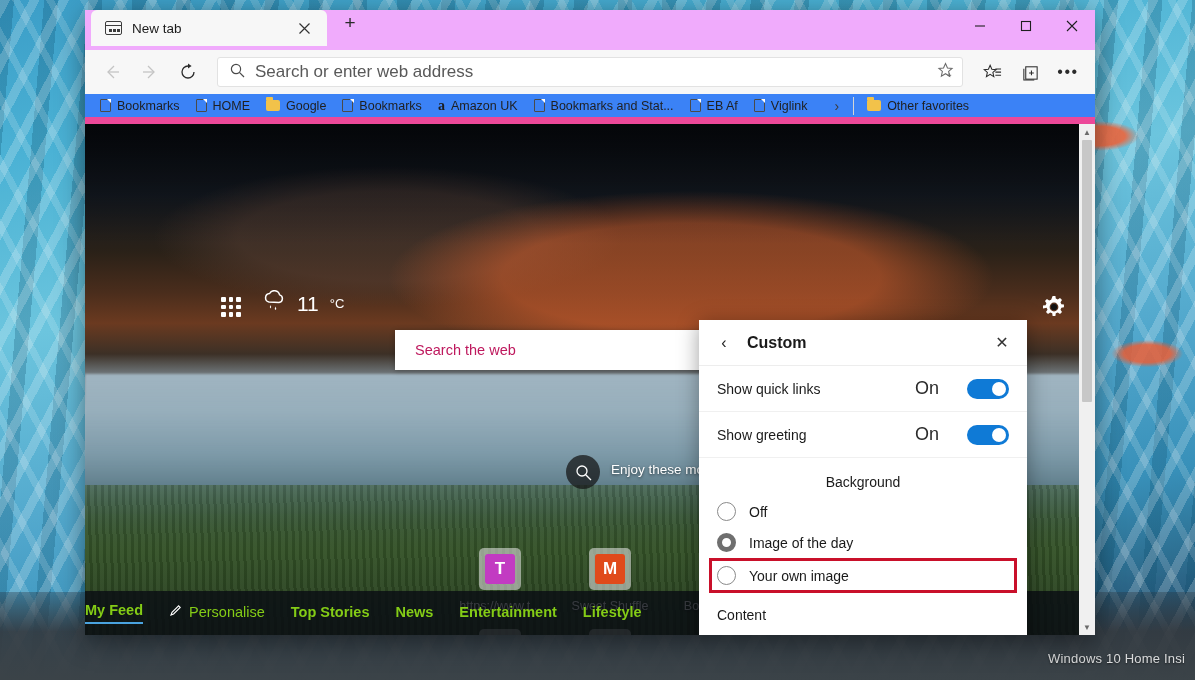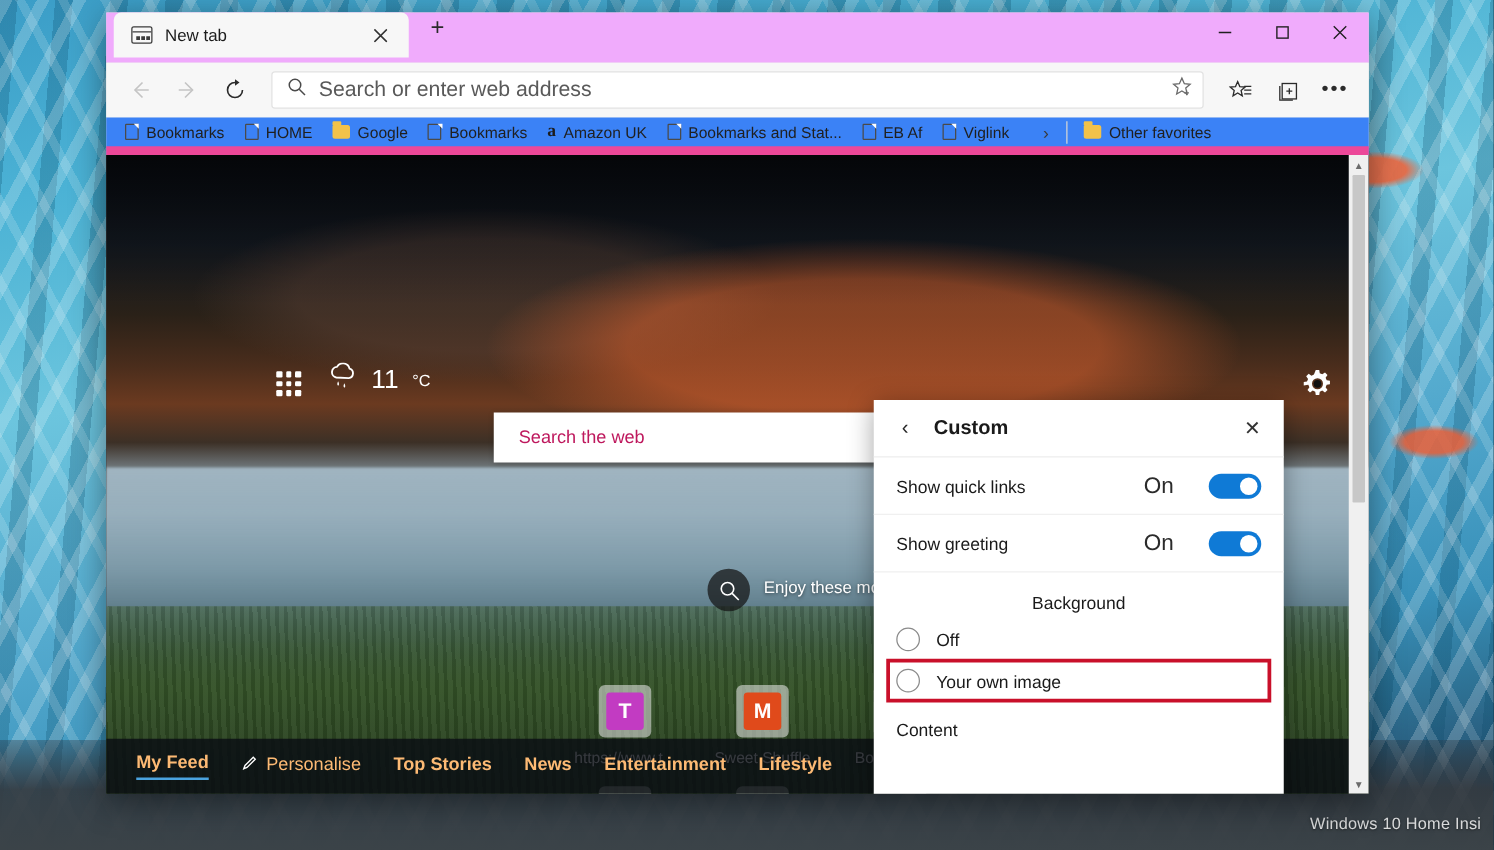--- a/index.html
+++ b/index.html
@@ -146,21 +146,21 @@
     display: flex; align-items: center; justify-content: center;
   }
   .tile-glyph {
     width: 30px; height: 30px; border-radius: 3px; display: flex; align-items: center; justify-content: center;
     color: #fff; font-size: 17px; font-weight: 700;
   }
   .tile-label { color: #fff; font-size: 12.5px; text-shadow: 0 1px 3px rgba(0,0,0,.75); white-space: nowrap; }
 
   #feedbar {
     position: absolute; left: 0; right: 0; bottom: 0; height: 44px; background: rgba(10,14,20,.82);
-    display: flex; align-items: center; gap: 26px; padding-left: 24px; color: #fdba74;
+    display: flex; align-items: center; gap: 26px; color: #84cc16;
   }
   .feed-item { font-size: 14.5px; font-weight: 700; padding-bottom: 2px; white-space: nowrap; }
   .feed-item.active { border-bottom: 2.5px solid #4aa3df; padding-bottom: 4px; }
   .feed-item.light { font-weight: 400; display: flex; align-items: center; gap: 7px; }
 
   
   #page-scroll { position: absolute; right: 0; top: 0; bottom: 0; width: 16px; background: #f0f0f0; }
   .ps-arrow { height: 16px; display: flex; align-items: center; justify-content: center; color: #6b6b6b; font-size: 8px; }
   #ps-thumb { position: absolute; top: 16px; left: 3px; width: 10px; height: 262px; background: #c7c7c7; border-radius: 1px; }
 
@@ -458,20 +458,24 @@
             <span class="knob"></span>
           </span>
       </div>
 
       <div class="sp-section-title">Background</div>
 
       <div class="radio-row">
         <span class="radio"></span>
         <span>Off</span>
       </div>
+      <div class="radio-row">
+        <span class="radio selected"></span>
+        <span>Image of the day</span>
+      </div>
       <div class="radio-row highlighted">
         <span class="radio"></span>
         <span>Your own image</span>
       </div>
 
       <div id="sp-content-label">Content</div>
 
     </div>
   </div>
 </div>

